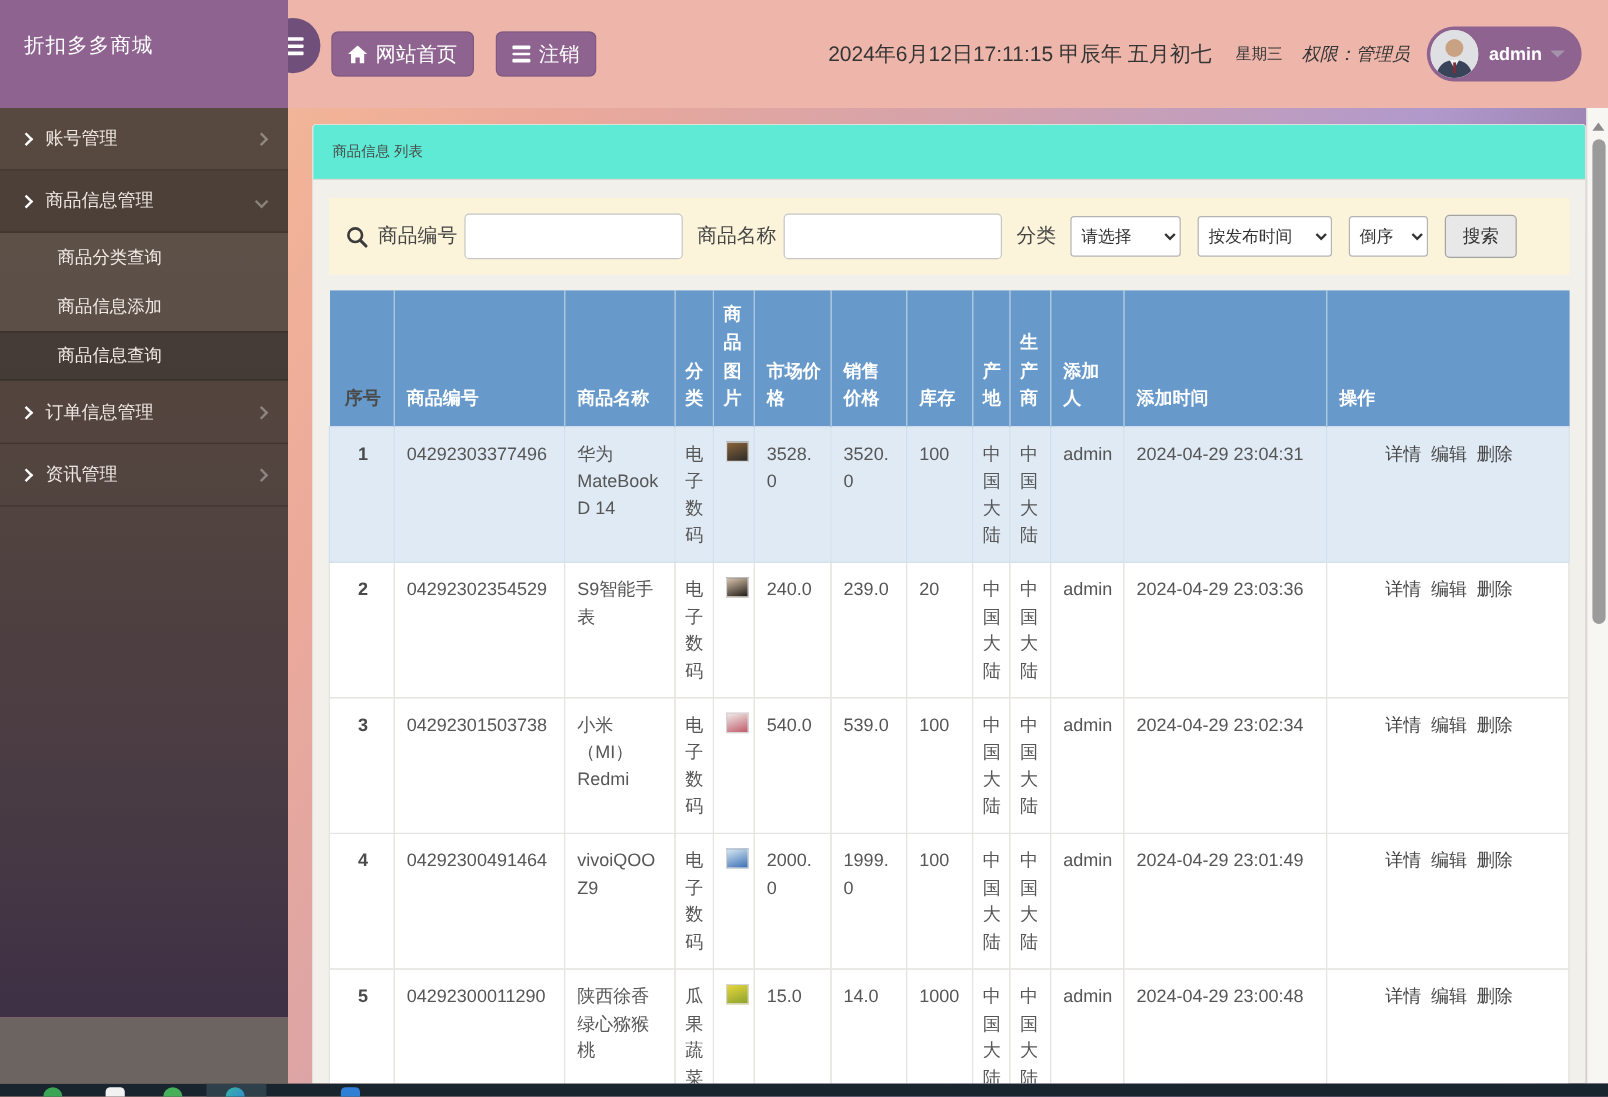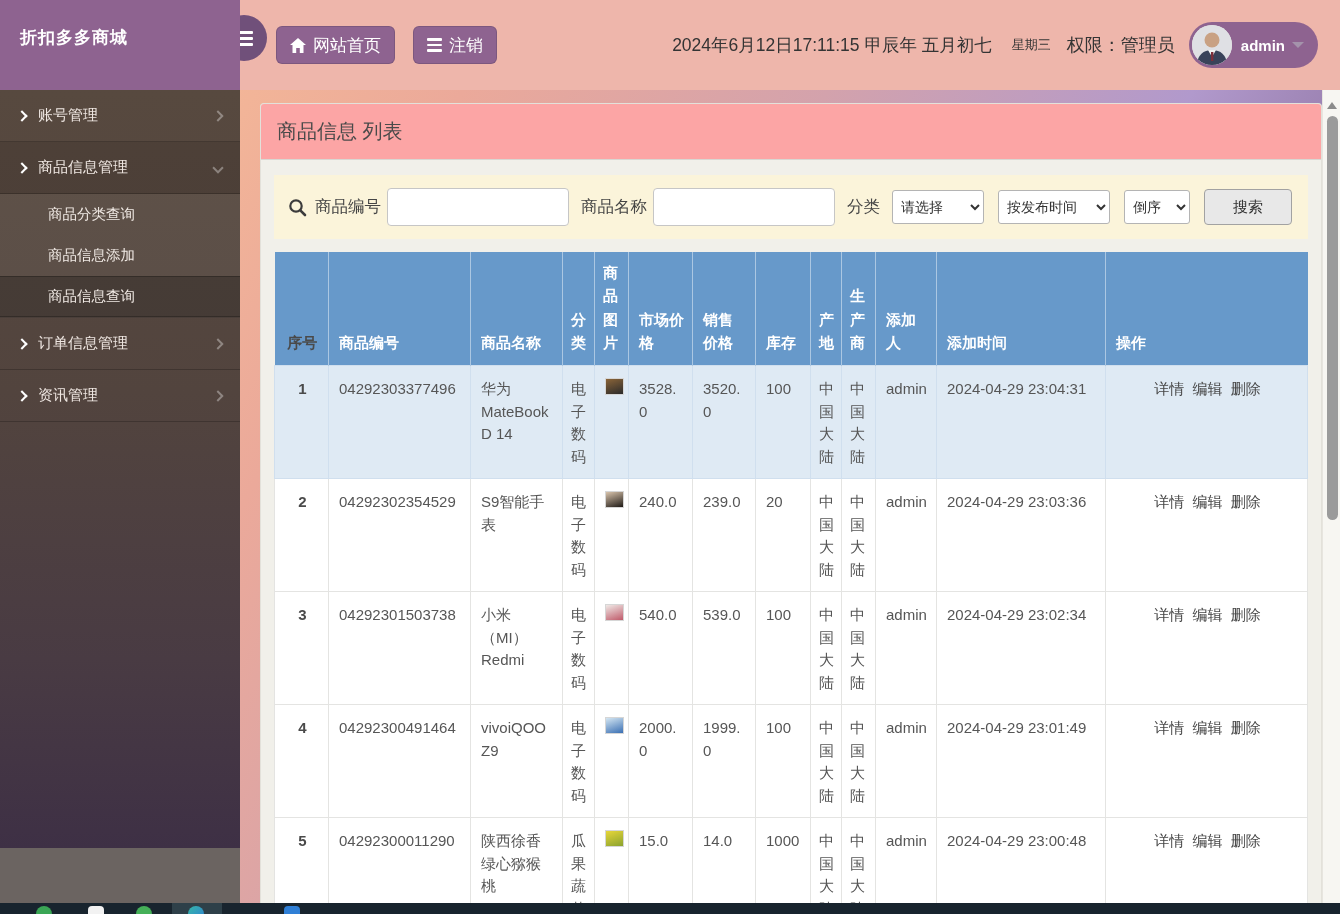--- a/index.html
+++ b/index.html
@@ -6,21 +6,21 @@
   html, body { width: 1340px; height: 914px; overflow: hidden; }
   body {
     font-family: "Liberation Sans", "DejaVu Sans", sans-serif;
     position: relative;
     background: linear-gradient(118deg, #fcc495 0%, #eba99a 28%, #d3a2ac 48%, #b199cc 68%, #5e4168 100%);
   }
 
   
   .sidebar { position: absolute; left: 0; top: 0; width: 240px; height: 903px; z-index: 3; }
   .side-header { height: 90px; background: #8e6390; padding: 26px 20px; }
-  .side-title { color: #fff; font-size: 17px; font-weight: bold; letter-spacing: 1px; }
+  .side-title { color: #fff; font-size: 17px; font-weight: normal; letter-spacing: 1px; }
   .side-nav {
     height: 758px;
     background: linear-gradient(180deg, #57493f 0%, #52443e 40%, #493b43 75%, #3e3045 100%);
   }
   .nav-item {
     height: 52px; display: flex; align-items: center; padding: 0 18px;
     color: #efe7e2; font-size: 15px; border-bottom: 1px solid rgba(0,0,0,.22); cursor: pointer;
   }
   .nav-item.expanded { background: rgba(0,0,0,.10); }
   .chev { display: inline-block; width: 8px; height: 8px; border-top: 2px solid currentColor; border-right: 2px solid currentColor; }
@@ -47,58 +47,58 @@
   .top-btn {
     background: #8e6390; color: #fff; border: 1px solid rgba(0,0,0,.12); border-radius: 6px;
     height: 38px; padding: 0 13px; display: flex; align-items: center; gap: 7px;
     font-size: 17px; margin-right: 18px; cursor: pointer;
   }
   .top-btn .mini-bars { display: flex; flex-direction: column; gap: 3px; }
   .top-btn .mini-bars .bar { width: 15px; height: 2.5px; }
   .top-right { margin-left: auto; display: flex; align-items: center; color: #343434; }
   .datetime { font-size: 17.5px; margin-left: 21px; }
   .weekday { font-size: 13px; margin: 0 6px 0 20px; }
-  .perm { font-size: 18px; margin-left: 10px; }
+  .perm { font-size: 15px; margin-left: 10px; font-style: italic; }
   .user-pill {
     margin-left: 14px; background: #8e6390; border-radius: 24px; height: 46px;
     display: flex; align-items: center; padding: 3px 14px 3px 3px; cursor: pointer;
   }
   .avatar { width: 40px; height: 40px; border-radius: 50%; background: #e6e3de; overflow: hidden; flex: 0 0 40px; }
   .username { color: #fff; font-size: 15px; font-weight: bold; margin: 0 7px 0 9px; }
   .caret { width: 0; height: 0; border-left: 6px solid transparent; border-right: 6px solid transparent; border-top: 6px solid #a493ab; }
 
   
   .main {
     position: absolute; left: 260px; top: 103px; right: 18px; bottom: 11px;
     background: #f1f0ea; border-radius: 4px 4px 0 0; border: 1px solid #e3e1da; border-bottom: none; overflow: hidden;
   }
   .panel-header {
-    background: #fca5a5; border-bottom: 1px solid #d9d7d2; padding: 14px 16px;
-    font-size: 20px; color: #4a4a4a;
+    background: #5eead4; border-bottom: 1px solid #d9d7d2; padding: 14px 16px;
+    font-size: 12px; color: #4a4a4a;
   }
   .panel-body { padding: 15px 13px; }
   .searchbar {
     background: #fbf4da; padding: 13px 14px; display: flex; align-items: center; font-size: 16.5px; color: #454545;
   }
   .searchbar label { margin: 0 6px 0 0; white-space: nowrap; }
   .search-icon { margin-right: 8px; display: flex; }
   .txt-input {
     width: 182px; height: 38px; background: #fff; border: 1px solid #c6c6c6; border-radius: 4px;
     padding: 0 8px; font-size: 15px; color: #333; margin-right: 12px;
   }
   .sel {
     height: 34px; background: #fff; border: 1px solid #b4b4b4; border-radius: 3px;
     font-size: 14px; color: #333; margin-right: 14px; padding: 0 4px;
     font-family: "Liberation Sans", sans-serif;
   }
   .sel-cat { width: 92px; margin-left: 6px; }
   .sel-sortfield { width: 112px; }
   .sel-order { width: 66px; }
   .search-btn {
-    height: 36px; padding: 0 28px; background: #e8e8e8; border: 1px solid #a2a2a2; border-radius: 4px;
+    height: 36px; padding: 0 14px; background: #e8e8e8; border: 1px solid #a2a2a2; border-radius: 4px;
     font-size: 15px; color: #333; cursor: pointer; font-family: "Liberation Sans", sans-serif;
   }
 
   
   table { width: 100%; border-collapse: collapse; margin-top: 13px; table-layout: fixed; font-size: 15px; }
   th {
     background: #6799ca; color: #fff; font-weight: bold; text-align: left; vertical-align: bottom;
     padding: 9px 8px 11px 10px; border-right: 1px solid rgba(255,255,255,.45); line-height: 1.55;
     word-break: break-all;
   }

